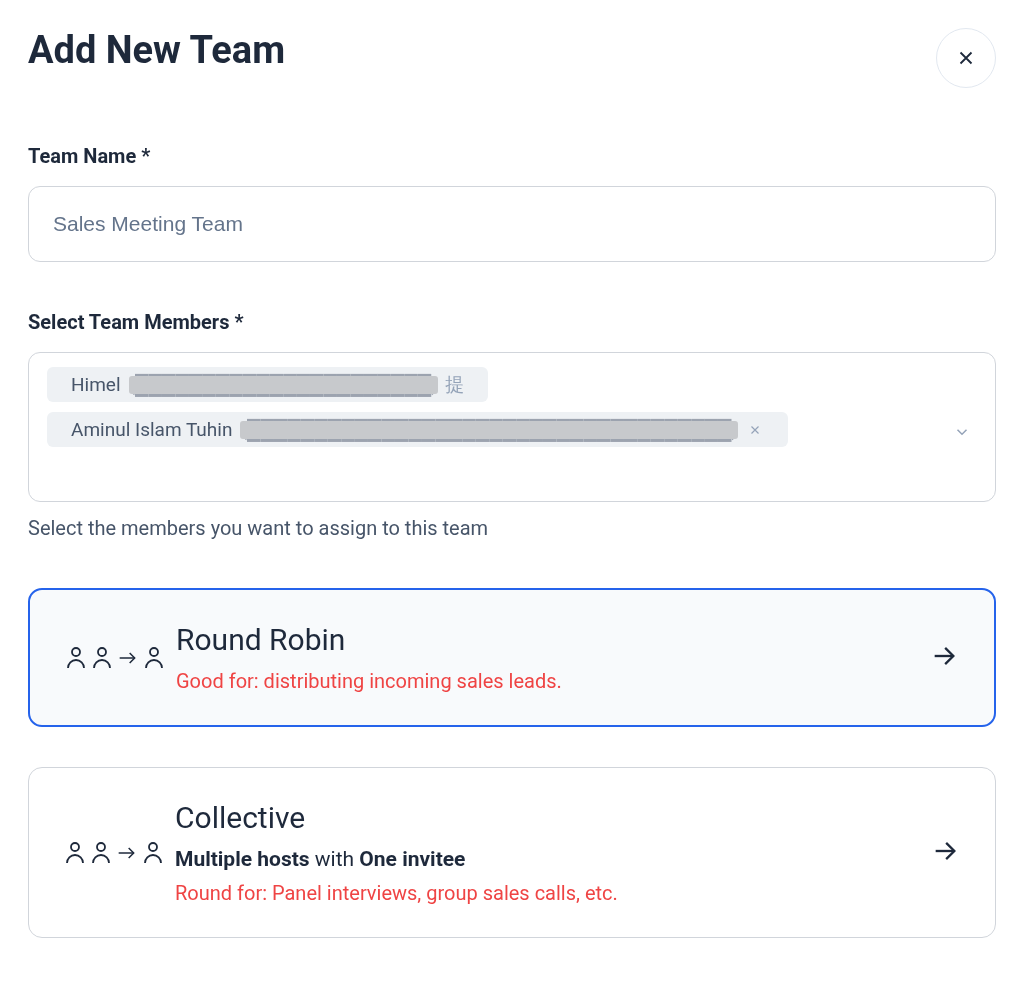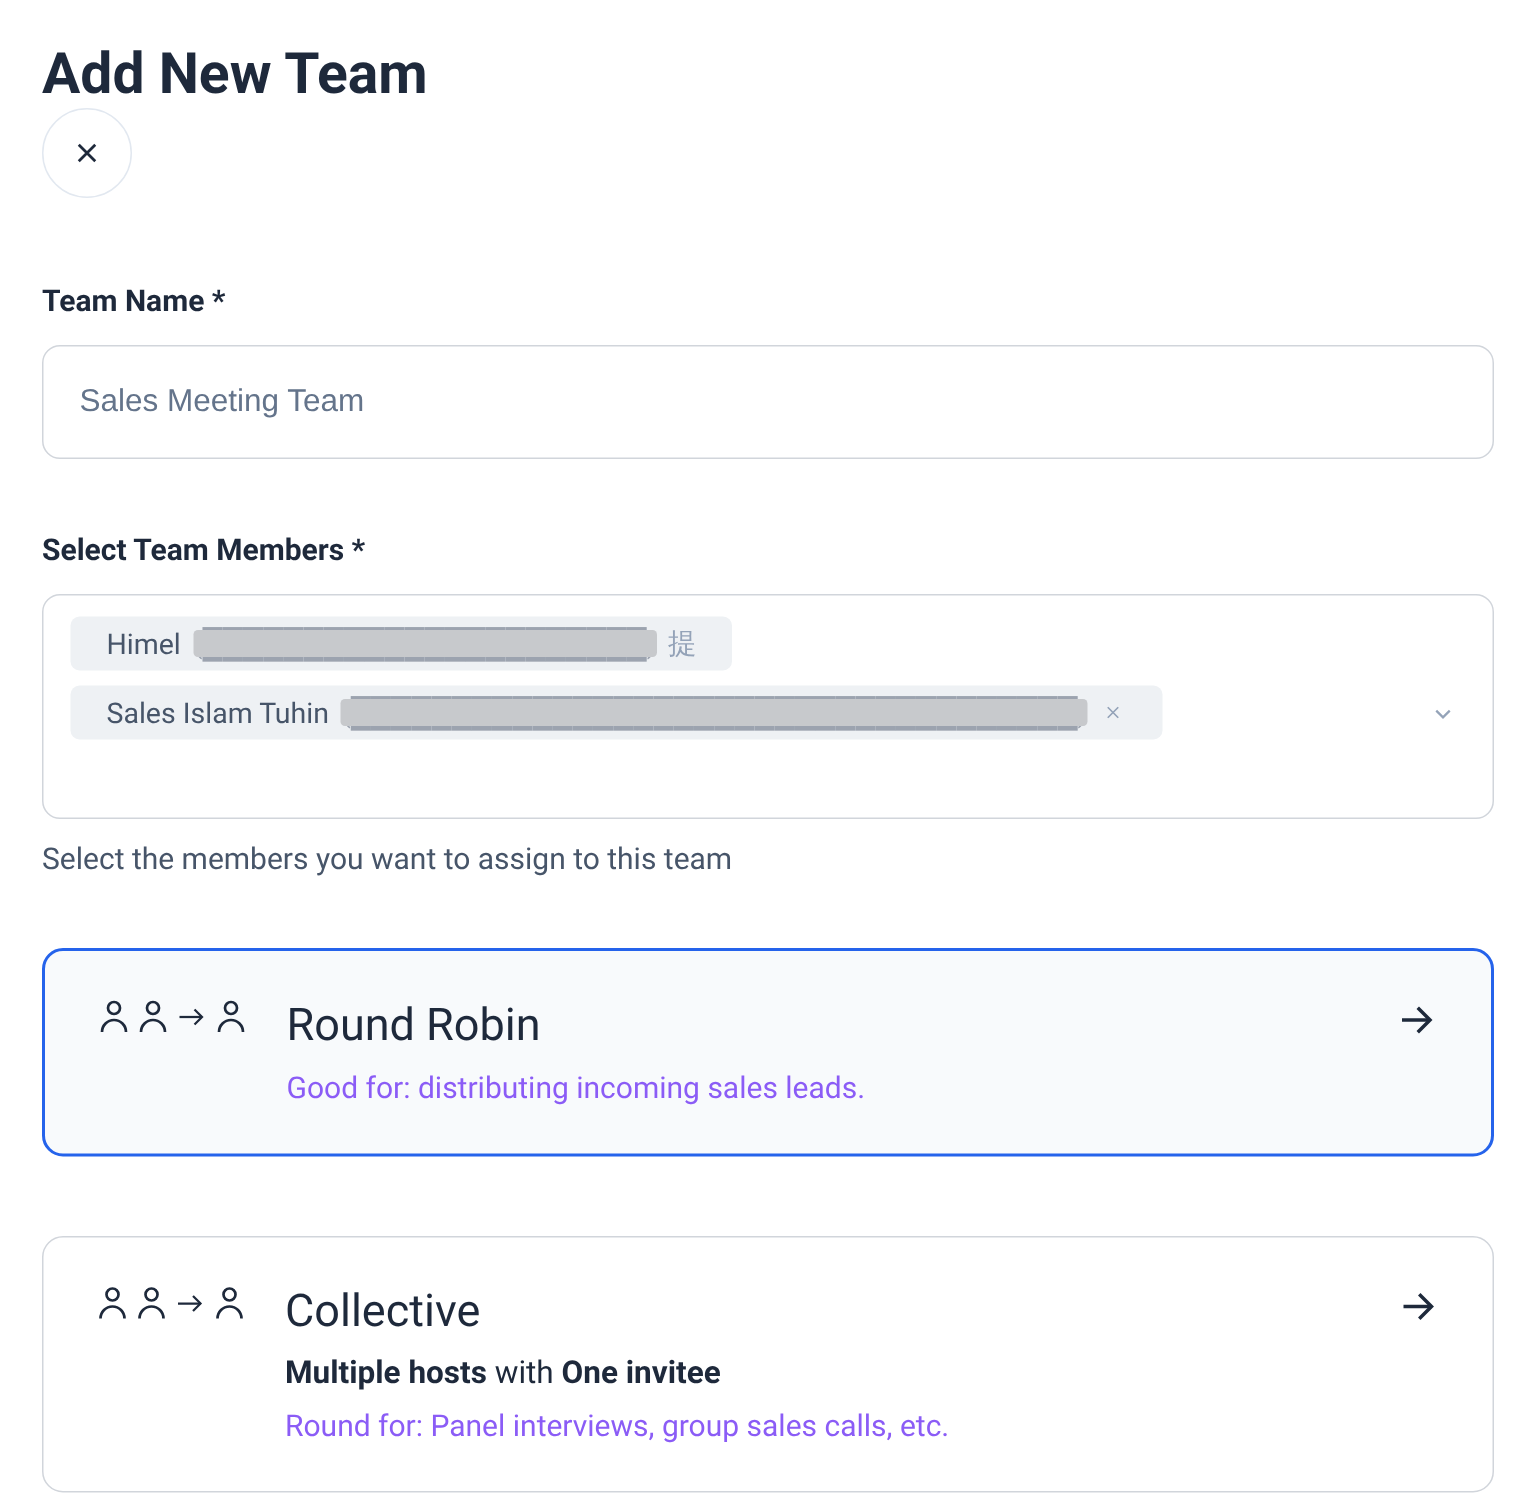--- a/index.html
+++ b/index.html
@@ -12,21 +12,20 @@
       background: #ffffff;
       padding: 28px;
       color: #1e293b;
       width: 1024px;
     }
     .header-row {
       display: flex;
       justify-content: space-between;
       align-items: flex-start;
       margin-bottom: 56px;
-      flex-direction: column;
     }
     .modal-title {
       font-size: 38px;
       font-weight: 700;
       color: #1e293b;
     }
     .close-btn {
       width: 60px;
       height: 60px;
       border-radius: 50%;
@@ -141,24 +140,24 @@
       color: #475569;
       margin-top: 14px;
       margin-bottom: 48px;
     }
     .option-card {
       width: 100%;
       border: 1px solid #d1d5db;
       border-radius: 14px;
       padding: 32px 36px;
       display: flex;
-      align-items: flex-start;
-      gap: 27px;
+      align-items: center;
+      gap: 12px;
       cursor: pointer;
-      margin-bottom: 53px;
+      margin-bottom: 40px;
       background: #ffffff;
     }
     .option-card.selected {
       border: 2px solid #2563eb;
       background: #f8fafc;
     }
     .option-icon {
       flex-shrink: 0;
       display: flex;
       align-items: center;
@@ -182,21 +181,21 @@
     .option-subtitle {
       font-size: 21px;
       color: #1e293b;
       margin-bottom: 10px;
     }
     .option-subtitle .bold {
       font-weight: 700;
     }
     .option-desc {
       font-size: 20px;
-      color: #8b5cf6;
+      color: #ef4444;
     }
     .option-arrow {
       flex-shrink: 0;
     }
     .option-arrow svg {
       width: 28px;
       height: 28px;
       stroke: #1e293b;
       stroke-width: 2;
       fill: none;
@@ -233,21 +232,21 @@
     <div class="chip">
       <span class="chip-name">Himel</span>
       <span class="chip-email">(██████████████████████)</span>
       <span class="chip-remove">
         <svg viewBox="0 0 24 24" fill="none">
             <path d="M18 6L6 18M6 6l12 12"></path>
           </svg>
 提      </span>
     </div>
     <div class="chip">
-      <span class="chip-name">Sales Islam Tuhin</span>
+      <span class="chip-name">Aminul Islam Tuhin</span>
       <span class="chip-email">(████████████████████████████████████)</span>
       <span class="chip-remove">
         <svg viewBox="0 0 24 24" fill="none">
             <path d="M18 6L6 18M6 6l12 12"></path>
           </svg>
       </span>
     </div>
   </div>
   <span class="dropdown-arrow">
     <svg viewBox="0 0 24 24">

